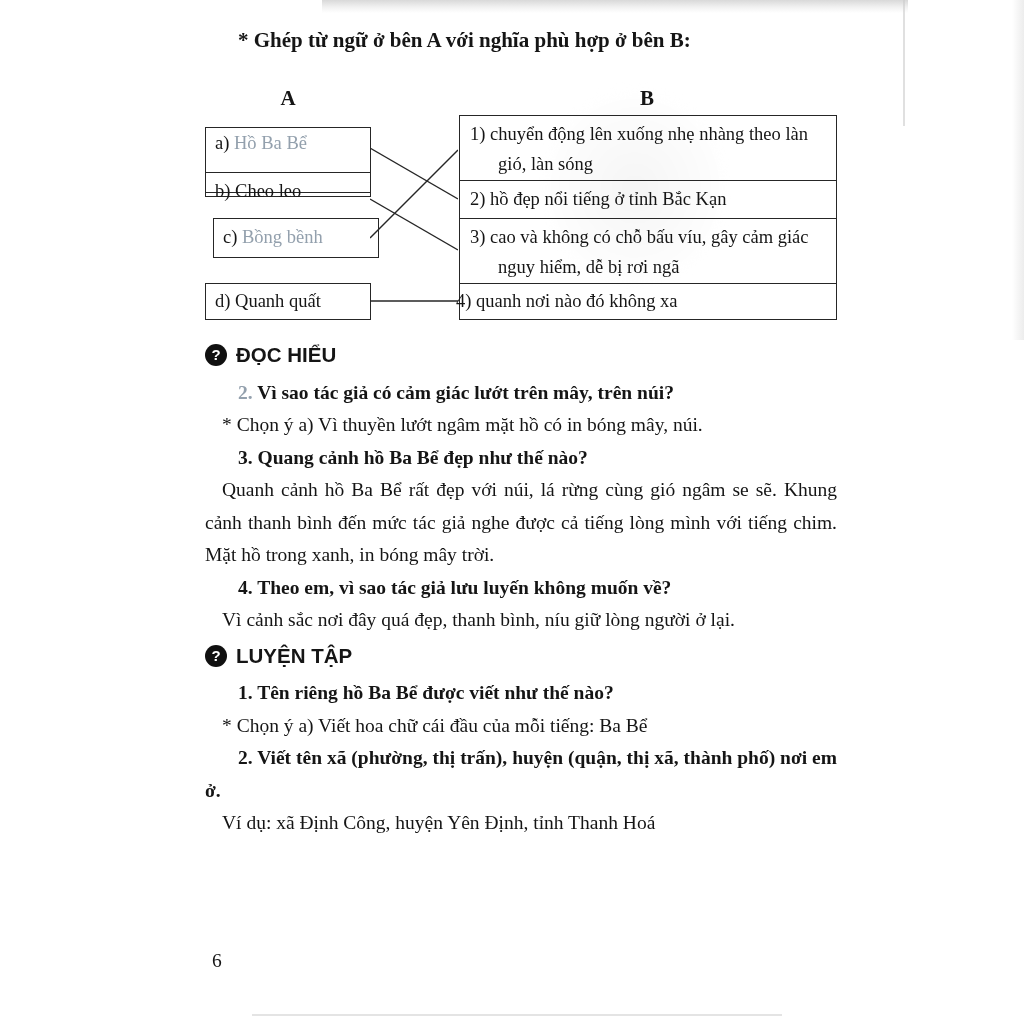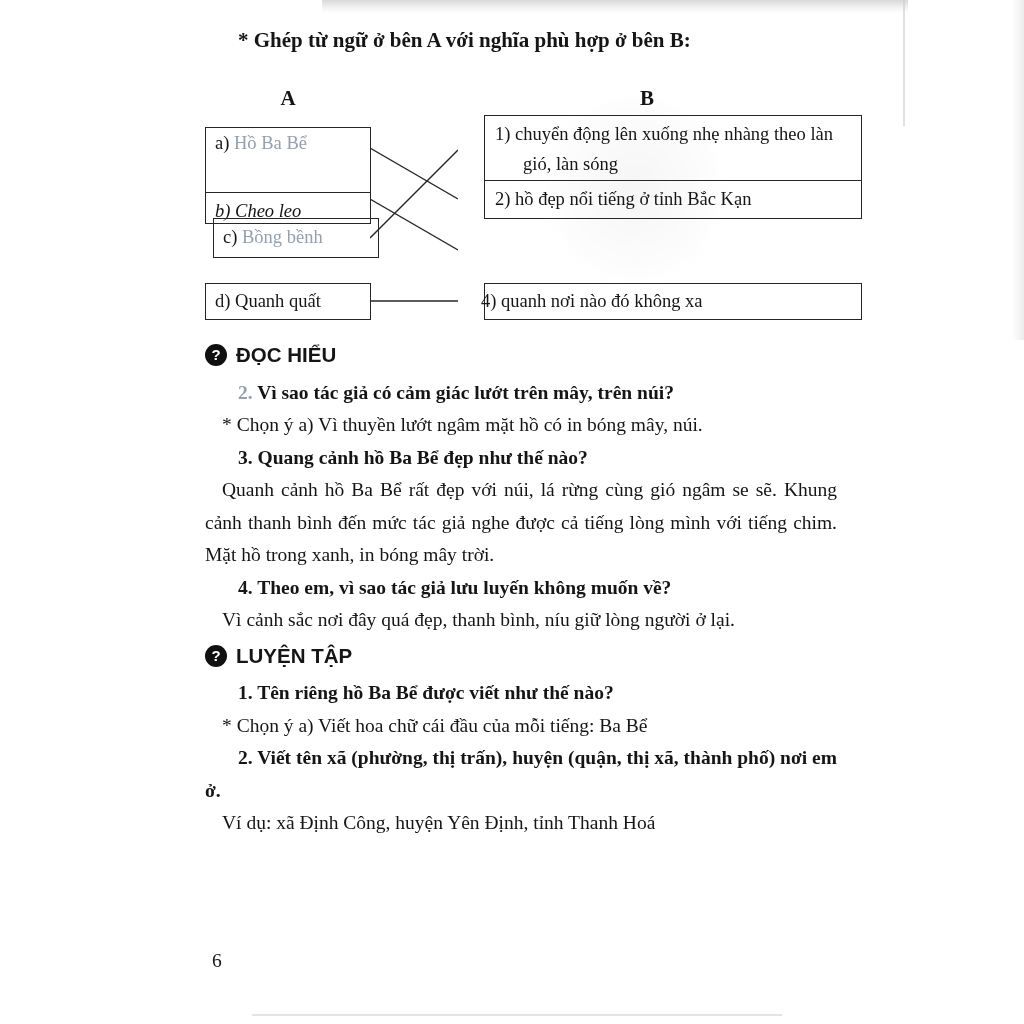--- a/index.html
+++ b/index.html
@@ -22,21 +22,21 @@
     font-size:21px;font-weight:700;}
 
   .colhead{position:absolute;top:86px;font-size:21px;font-weight:700;text-align:center;}
   .colhead-a{left:205px;width:166px;}
   .colhead-b{left:458px;width:378px;}
 
   
   .lcell,.rcell{position:absolute;box-sizing:border-box;border:1.5px solid #262626;
     background:transparent;font-size:18.5px;}
   .lcell{left:205px;width:166px;padding-left:9px;white-space:nowrap;}
-  .rcell{left:484px;width:378px;padding-left:38px;padding-right:6px;text-indent:-28px;}
+  .rcell{left:459px;width:378px;padding-left:38px;padding-right:6px;text-indent:-28px;}
   .connections{position:absolute;left:370px;top:110px;width:88px;height:210px;}
 
   .muted{color:#93a0ad;}
 
   
   .body-text{position:absolute;left:205px;top:336px;width:632px;
     font-size:19.5px;line-height:32.5px;text-align:justify;}
   .body-text p{margin:0;}
   .q{font-weight:700;text-indent:33px;}
   .a{text-indent:17px;}
@@ -61,32 +61,33 @@
   <div class="scan scan-ghost"></div>
 
   <p class="intro">* Ghép từ ngữ ở bên A với nghĩa phù hợp ở bên B:</p>
 
   <div class="colhead colhead-a">A</div>
   <div class="colhead colhead-b">B</div>
 
   <div class="lcell" style="top:127px;height:66px;line-height:30px;">
     <span>a) </span><span class="muted">Hồ Ba Bể</span>
   </div>
-  <div class="lcell" style="top:192px;height:32px;line-height:36px;font-style:italic;">
+  <div class="lcell" style="top:172px;height:25px;line-height:36px;">
     <span>b) </span><span>Cheo leo</span>
   </div>
   <div class="lcell" style="top:218px;height:40px;line-height:37px;margin-left:8px;">
     <span>c) </span><span class="muted">Bồng bềnh</span>
   </div>
   <div class="lcell" style="top:283px;height:37px;line-height:34px;">
     <span>d) </span><span>Quanh quất</span>
   </div>
 
   <div class="rcell" style="top:115px;height:66px;line-height:30px;padding-top:3px;">1) chuyển động lên xuống nhẹ nhàng theo làn gió, làn sóng</div>
   <div class="rcell" style="top:180px;height:39px;line-height:36px;">2) hồ đẹp nổi tiếng ở tỉnh Bắc Kạn</div>
+  <div class="rcell" style="top:218px;height:66px;line-height:30px;padding-top:3px;">3) cao và không có chỗ bấu víu, gây cảm giác nguy hiểm, dễ bị rơi ngã</div>
   <div class="rcell" style="top:283px;height:37px;line-height:34px;padding-left:24px;">4) quanh nơi nào đó không xa</div>
 
   <svg class="connections" viewBox="0 0 88 210">
     <line x1="0" y1="38" x2="88" y2="89" stroke="#262626" stroke-width="1.4"></line>
     <line x1="0" y1="89" x2="88" y2="140" stroke="#262626" stroke-width="1.4"></line>
     <line x1="0" y1="128" x2="88" y2="40" stroke="#262626" stroke-width="1.4"></line>
     <line x1="0" y1="191" x2="88" y2="191" stroke="#262626" stroke-width="1.4"></line>
   </svg>
 
   <div class="body-text">

